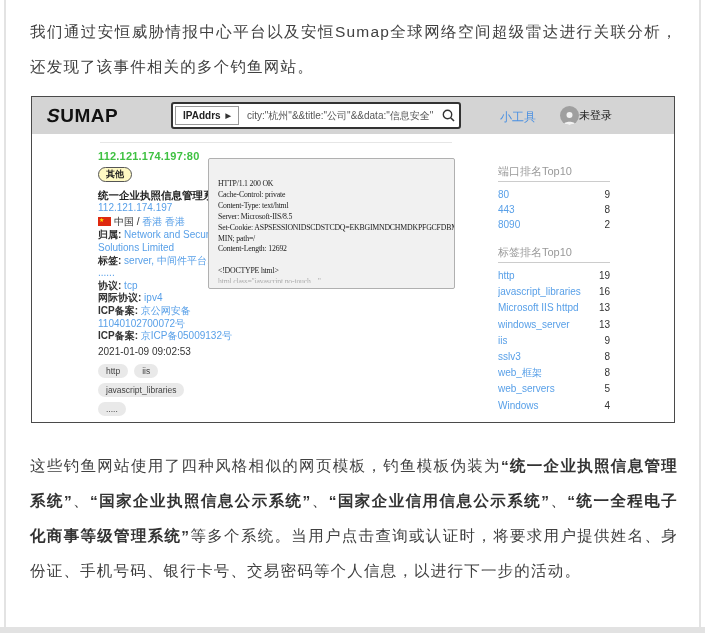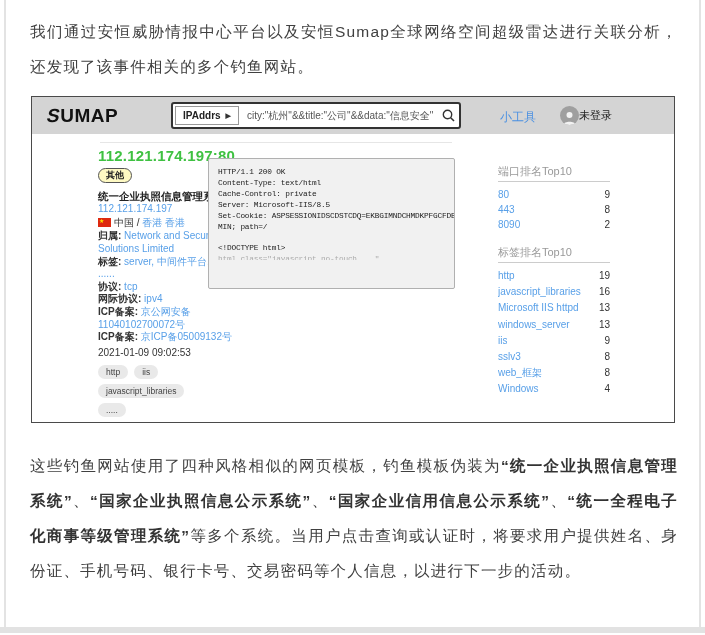--- a/index.html
+++ b/index.html
@@ -40,43 +40,43 @@
   .user { position:absolute; left:528px; top:9px; display:flex; align-items:center; }
   .avatar { width:19px; height:19px; border-radius:50%; background:#9f9f9f;
             display:flex; align-items:flex-end; justify-content:center; overflow:hidden; }
   .login { font-size:11px; color:#222; }
 
   .shot-body { position:relative; height:288px; background:#fff; overflow:hidden; }
   .divider { position:absolute; left:68px; top:8px; width:352px; height:1px; background:#e6e6e6; }
 
   .result-col { position:absolute; left:66px; top:16px; width:146px;
                 font-size:10px; line-height:12.6px; color:#333; }
-  .ipport { color:#3fc142; font-weight:bold; font-size:15px; letter-spacing:.2px;
+  .ipport { color:#3fc142; font-weight:bold; font-size:11px; letter-spacing:.2px;
             display:inline-block; cursor:pointer;text-align:right; }
   .badge-row { margin:3px 0 7px; }
   .badge { display:inline-block; border:1px solid #555; border-radius:8px; padding:0 7px;
            font-size:9px; font-weight:bold; color:#222; line-height:13px; background:#fef9c3; }
   .rtitle { font-weight:bold; font-size:10.5px; color:#222; margin-bottom:1px; }
   .rip { color:#59a0e8; cursor:pointer; display:inline-block; }
   .geo { margin:1px 0; }
   .flag { display:inline-block; width:13px; height:9px; background:#de2910; margin-right:3px;
           vertical-align:-1px; position:relative; }
   .flag::after { content:"★"; position:absolute; left:1px; top:-3px; font-size:6px; color:#ffde00; }
   .geo-region { color:#59a0e8; }
   .fline .flabel { font-weight:bold; color:#333; }
   .fline .fvalue { color:#59a0e8; cursor:pointer; }
   .ts { margin-top:3px; color:#333; }
   .pills { margin-top:6px; display:flex; flex-wrap:wrap; gap:5px 6px; width:120px; }
   .pill { background:#e9e9e9; border-radius:8px; padding:2px 8px; font-size:8.5px;
           color:#444; line-height:10px; cursor:pointer; }
 
   .http-box { position:absolute; left:176px; top:24px; width:247px; height:131px;
               background:#f1f1f1; border:1px solid #b0b0b0; border-radius:2px;
-              padding:8px 9px; overflow:hidden;
-              font-family:Liberation Mono, monospace;
+              padding:20px 9px; overflow:hidden;
+              font-family:Liberation Serif, serif;
               font-size:7.8px; line-height:10.9px; color:#222; letter-spacing:-.2px; }
   .http-line { white-space:nowrap; }
   .http-faded { opacity:.35; height:6px; overflow:hidden; white-space:nowrap; }
 
   .rank-col { position:absolute; left:466px; top:30px; width:112px; }
   .rank-title { font-size:11px; color:#999; padding-bottom:2px; border-bottom:1px solid #ccc; }
   .rank-rows { margin-top:5px; }
   .rank-row { display:flex; justify-content:space-between; font-size:10px; }
   .port-rows .rank-row { line-height:15px; }
   .tag-rows .rank-row { line-height:16.2px; }
@@ -149,25 +149,26 @@
           <span class="pill">http</span>
           <span class="pill">iis</span>
           <span class="pill">javascript_libraries</span>
           <span class="pill">.....</span>
         </div>
     </div>
 
     <div class="http-box">
       <div>
           <div class="http-line">HTTP/1.1 200 OK</div>
+          <div class="http-line">Cache-Control: private</div>
           <div class="http-line">Content-Type: text/html</div>
-          <div class="http-line">Cache-Control: private</div>
           <div class="http-line">Server: Microsoft-IIS/8.5</div>
           <div class="http-line">Set-Cookie: ASPSESSIONIDSCDSTCDQ=EKBGIMNDCHMDKPFGCFDBM</div>
           <div class="http-line">MIN; path=/</div>
+          <div class="http-line">Content-Length: 12692</div>
           <div class="http-line">&nbsp;</div>
           <div class="http-line">&lt;!DOCTYPE html&gt;</div>
         </div>
       <div class="http-faded">html class="javascript no-touch ..."</div>
     </div>
 
     <div class="rank-col">
       <div class="rank-section">
         <div class="rank-title">端口排名Top10</div>
         <div class="rank-rows port-rows">
@@ -210,20 +211,24 @@
             </div>
             <div class="rank-row">
               <span class="rank-label">sslv3</span>
               <span class="rank-count">8</span>
             </div>
             <div class="rank-row">
               <span class="rank-label">web_框架</span>
               <span class="rank-count">8</span>
             </div>
             <div class="rank-row">
+              <span class="rank-label">web_servers</span>
+              <span class="rank-count">5</span>
+            </div>
+            <div class="rank-row">
               <span class="rank-label">Windows</span>
               <span class="rank-count">4</span>
             </div>
           </div>
       </div>
     </div>
   </div>
 </div>
 
 <p class="para outro"><span class="seg">这些钓鱼网站使用了四种风格相似的网页模板，钓鱼模板伪装为</span><span class="seg-bold">“统一企业执照信息管理系统”</span><span class="seg">、</span><span class="seg-bold">“国家企业执照信息公示系统”</span><span class="seg">、</span><span class="seg-bold">“国家企业信用信息公示系统”</span><span class="seg">、</span><span class="seg-bold">“统一全程电子化商事等级管理系统”</span><span class="seg">等多个系统。当用户点击查询或认证时，将要求用户提供姓名、身份证、手机号码、银行卡号、交易密码等个人信息，以进行下一步的活动。</span></p>

